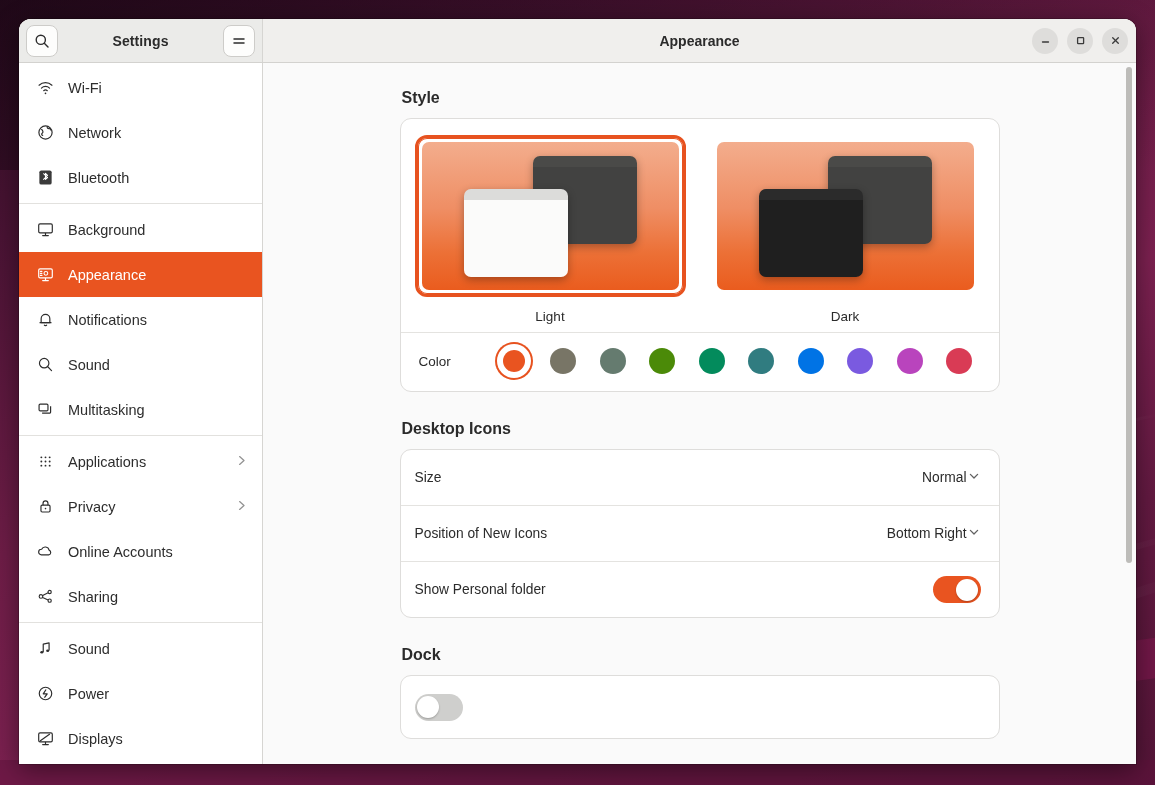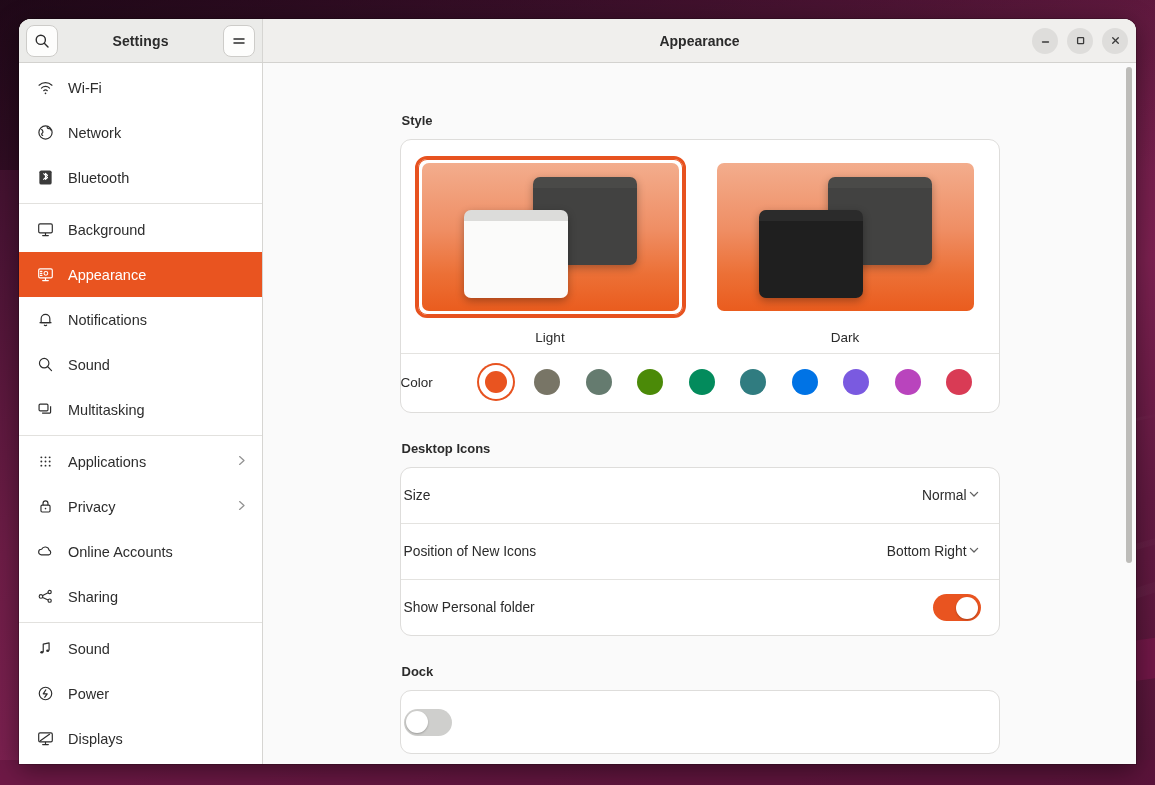--- a/index.html
+++ b/index.html
@@ -170,26 +170,25 @@
     inset: 0;
     padding: 26px 0 0 0;
     overflow: hidden;
   }
   .section {
     width: 600px;
     margin: 0 auto;
   }
   .section + .section { margin-top: 28px; }
   .sec-title {
-    font-size: 13px;
+    font-size: 16px;
     font-weight: bold;
     color: #2b2b2b;
     margin-bottom: 11px;
     padding-left: 2px;
-    margin-top: 24px;
   }
   .card {
     background: #ffffff;
     border: 1px solid #dedddb;
     border-radius: 11px;
     overflow: hidden;
   }
 
   
   .style-row {
@@ -262,21 +261,21 @@
     margin-top: 12px;
     font-size: 13.5px;
     color: #2b2b2b;
   }
   .card-div { height: 1px; background: #e4e3e0; }
 
   
   .color-row {
     display: flex;
     align-items: center;
-    padding: 11px 18px 13px 0;
+    padding: 11px 18px 13px 18px;
   }
   .color-label {
     font-size: 13.5px;
     color: #2b2b2b;
     width: 78px;
     flex: 0 0 78px;
   }
   .swatches {
     display: flex;
     align-items: center;
@@ -296,21 +295,21 @@
     width: 26px; height: 26px;
     border-radius: 50%;
   }
   .sw-wrap.sel .sw { width: 22px; height: 22px; box-shadow: 0 0 0 2px #ffffff; }
 
   
   .row {
     display: flex;
     align-items: center;
     min-height: 55px;
-    padding: 0 18px 0 3px;
+    padding: 0 18px 0 14px;
     cursor: pointer;
   }
   .row-label {
     font-size: 13.8px;
     color: #2b2b2b;
     flex: 1 1 auto;
   }
   .row-sub-wrap { flex: 1 1 auto; }
   .row-title {
     font-size: 13.8px;

